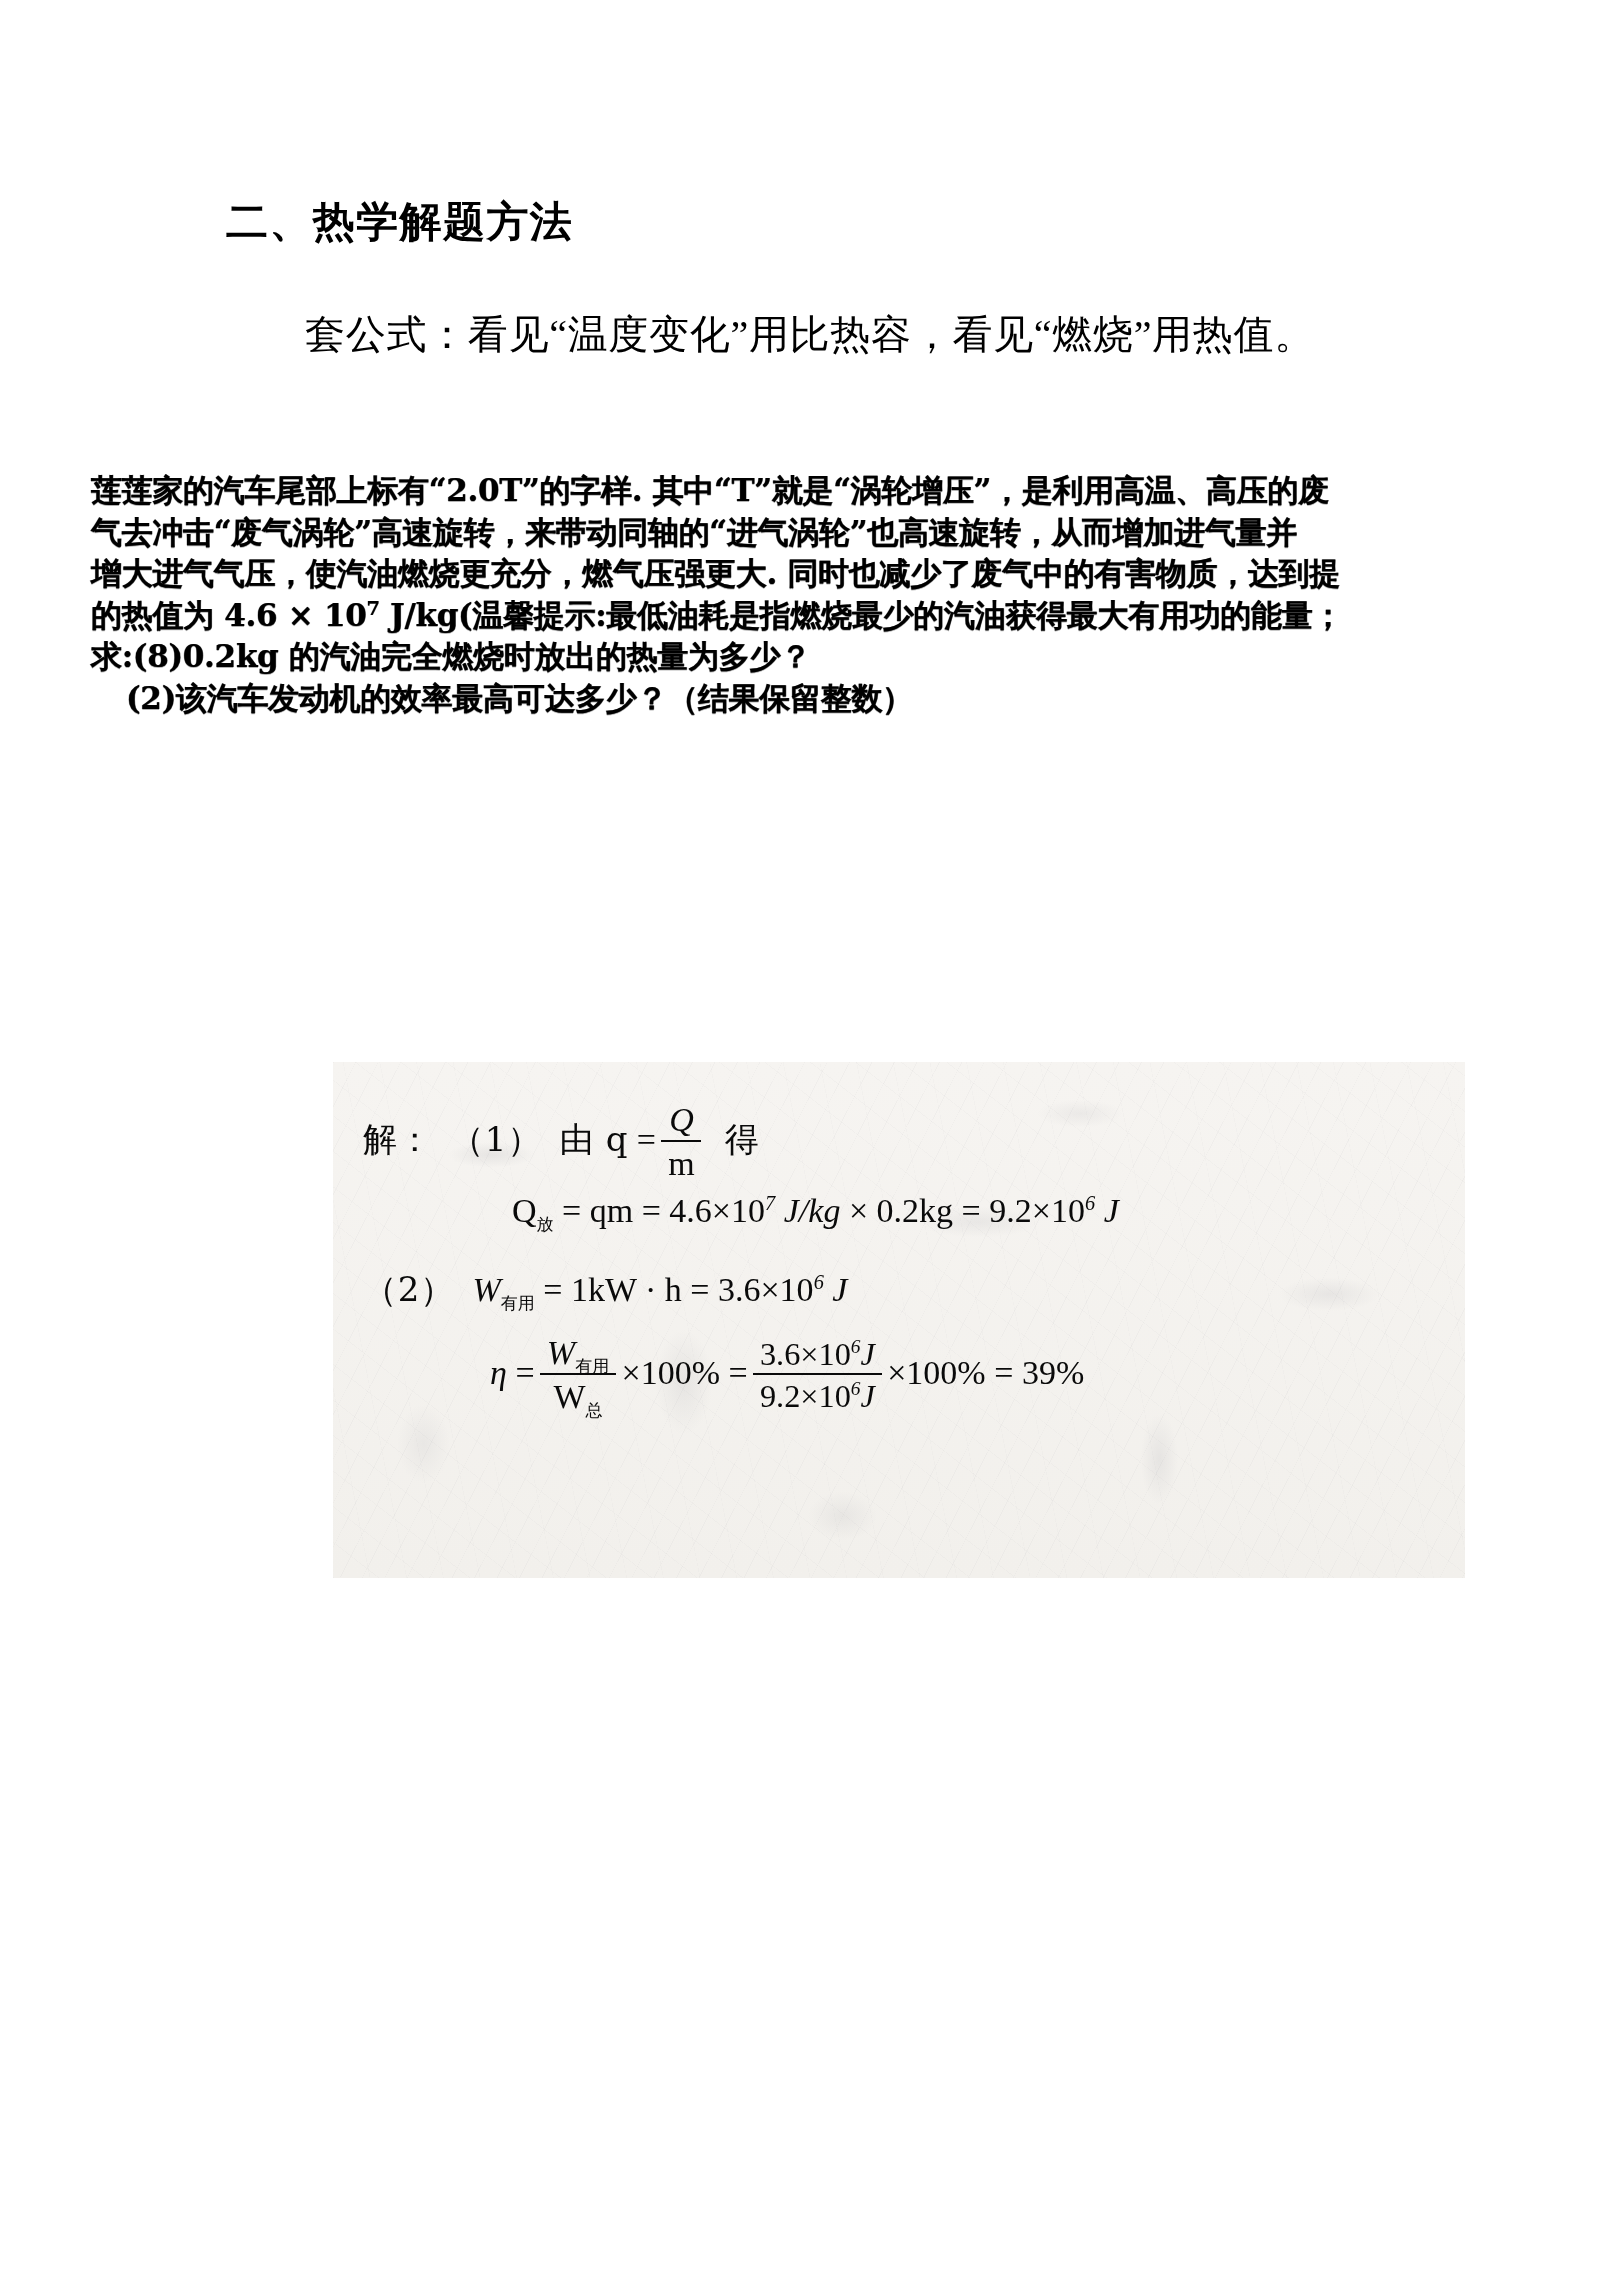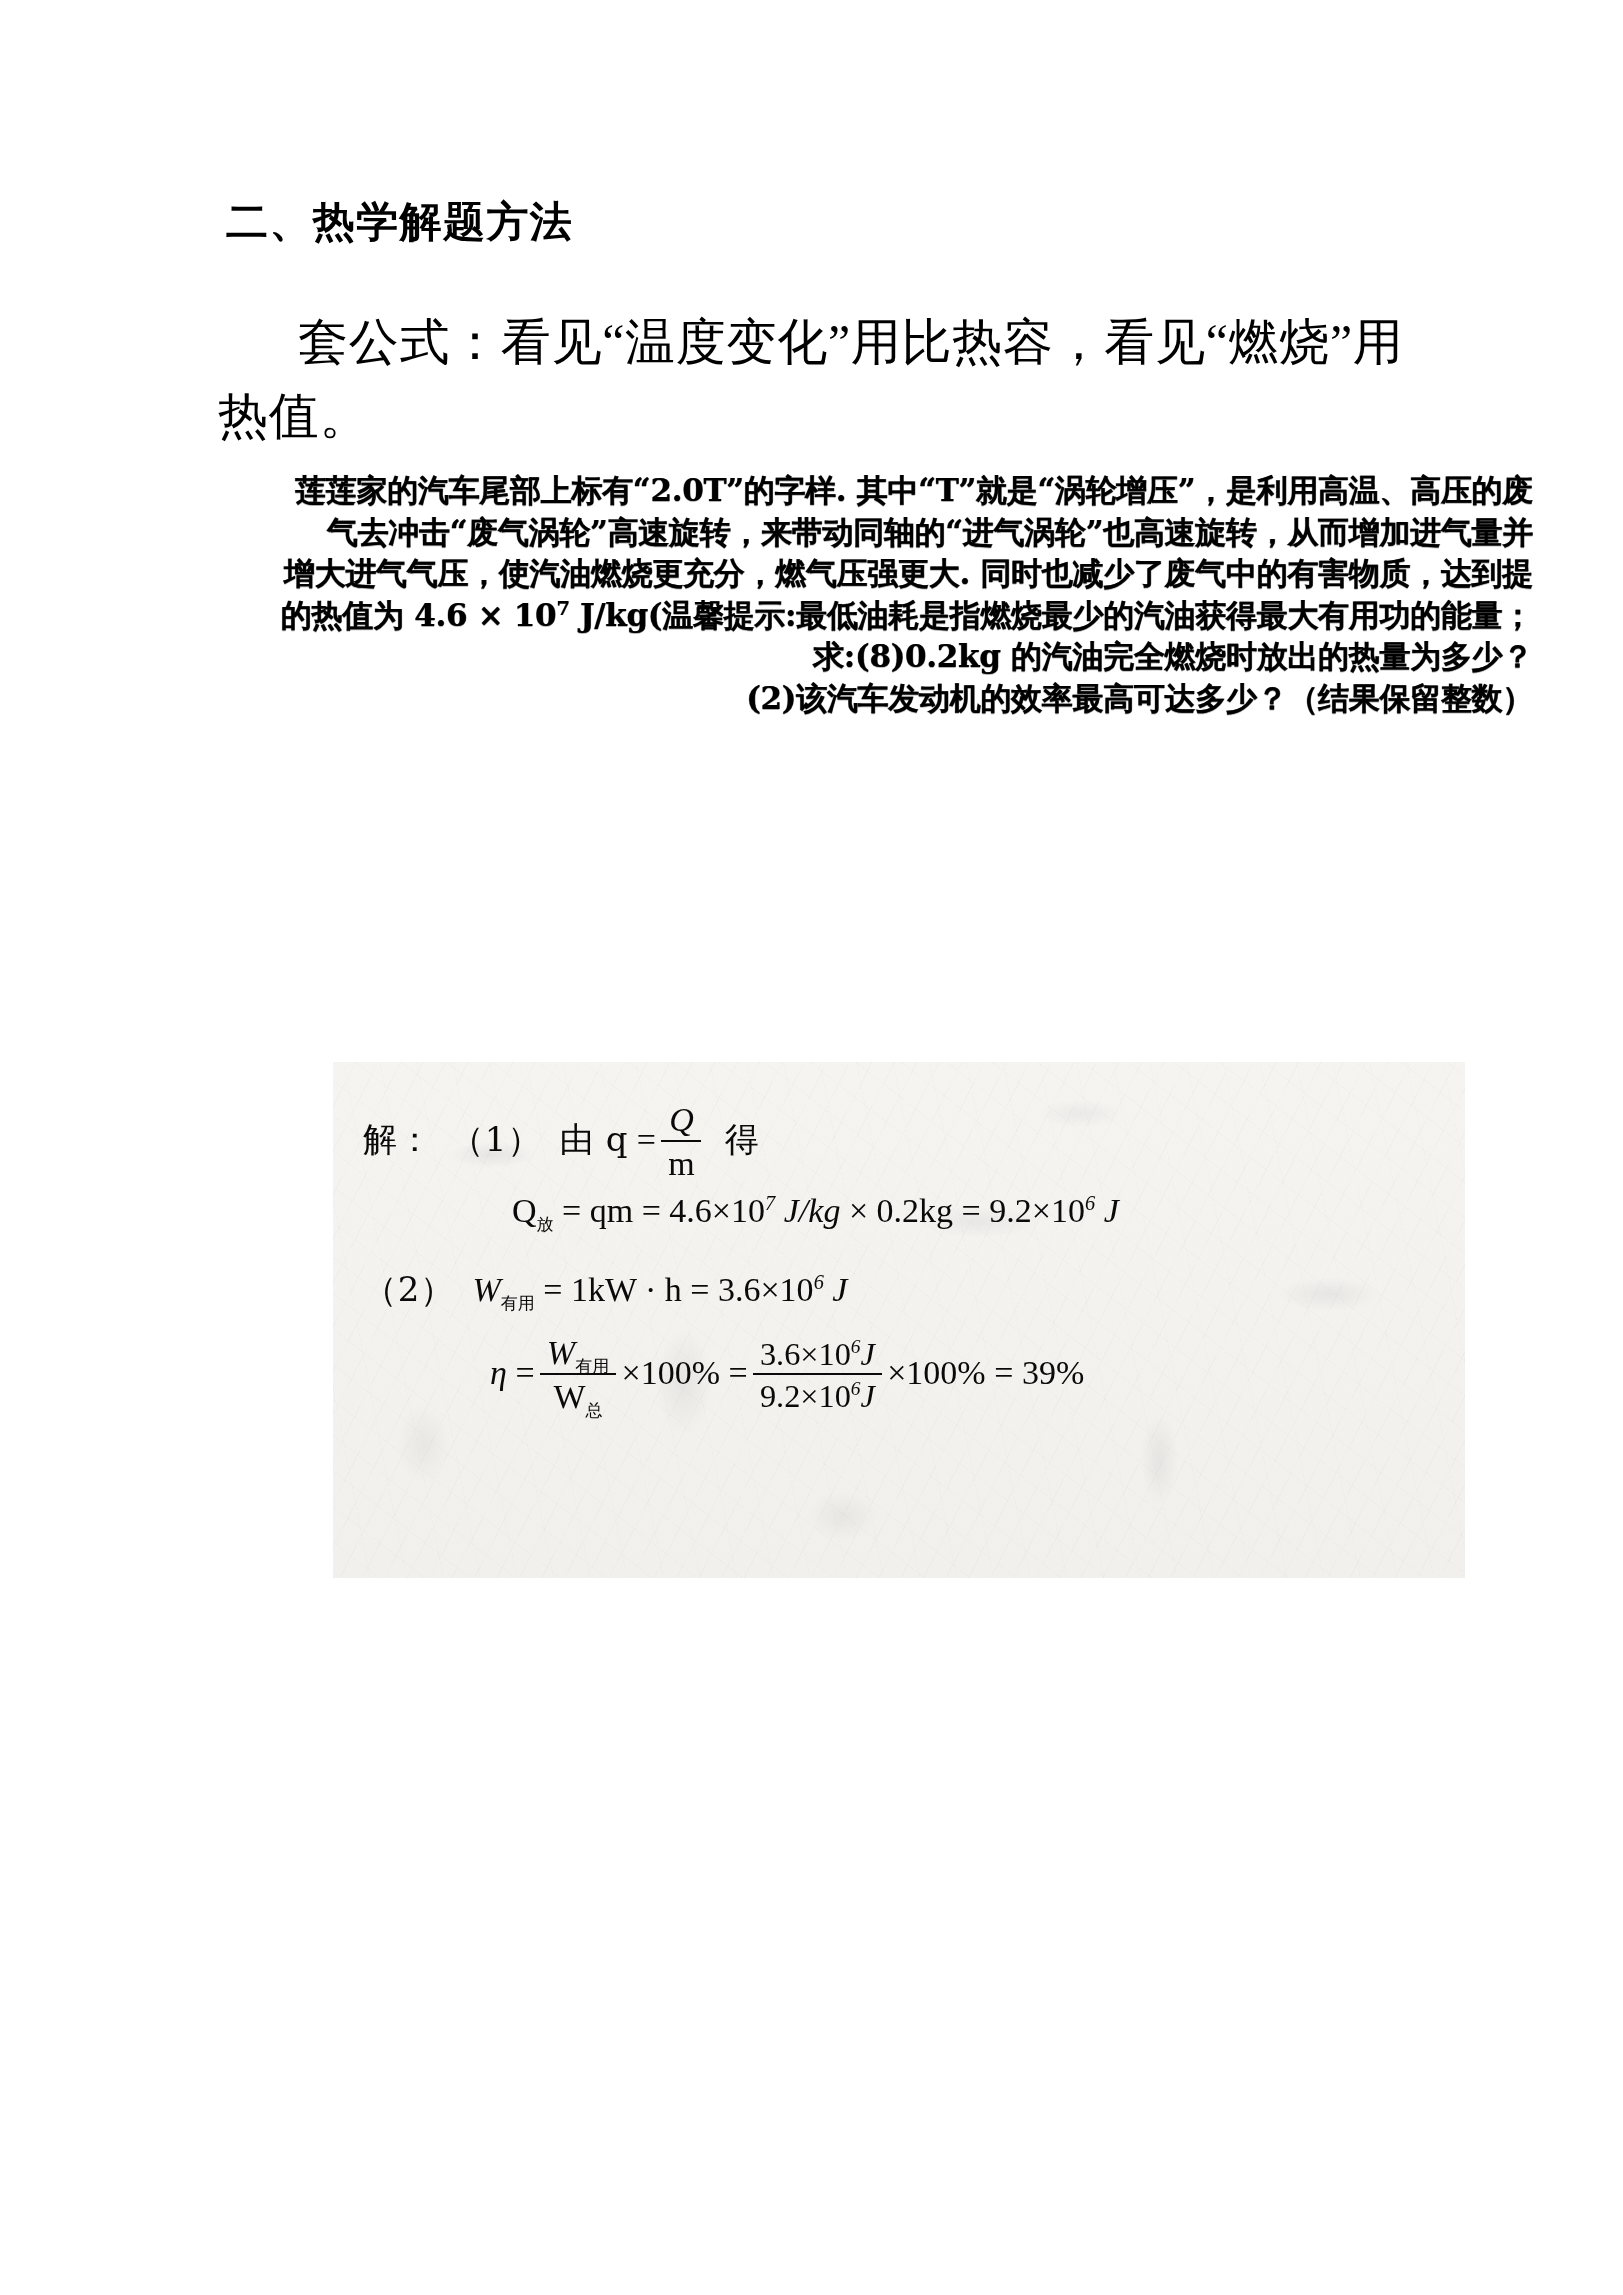--- a/index.html
+++ b/index.html
@@ -25,25 +25,25 @@
     font-size: 42px;
     font-weight: 700;
     letter-spacing: 1.4px;
     line-height: 1.1;
     white-space: nowrap;
   }
 
   
   #rule-paragraph {
     position: absolute;
-    left: 218px;
+    left: 225px;
     top: 305px;
     width: 1214px;
     font-family: "Liberation Serif", "DejaVu Serif", serif;
-    font-size: 50px;
+    font-size: 40px;
     line-height: 1.48;
     text-indent: 80px;
     letter-spacing: 0.7px;
   }
 
   
   #problem-block {
     position: absolute;
     left: 91px;
     top: 470px;
@@ -56,21 +56,20 @@
     color: #0d0d0d;
     
     text-shadow:
       0.5px 0 0 rgba(0,0,0,0.55),
       -0.5px 0 0 rgba(0,0,0,0.35),
       0 0.5px 0 rgba(0,0,0,0.30);
     filter: contrast(1.22) saturate(0);
   }
   #problem-block .pline {
     white-space: nowrap;
-    text-align: right;
   }
   #problem-block .pline.indent-1 { padding-left: 35px; }
   #problem-block sup {
     font-size: 0.62em;
     vertical-align: super;
     line-height: 0;
   }
 
   
   #solution-panel {

